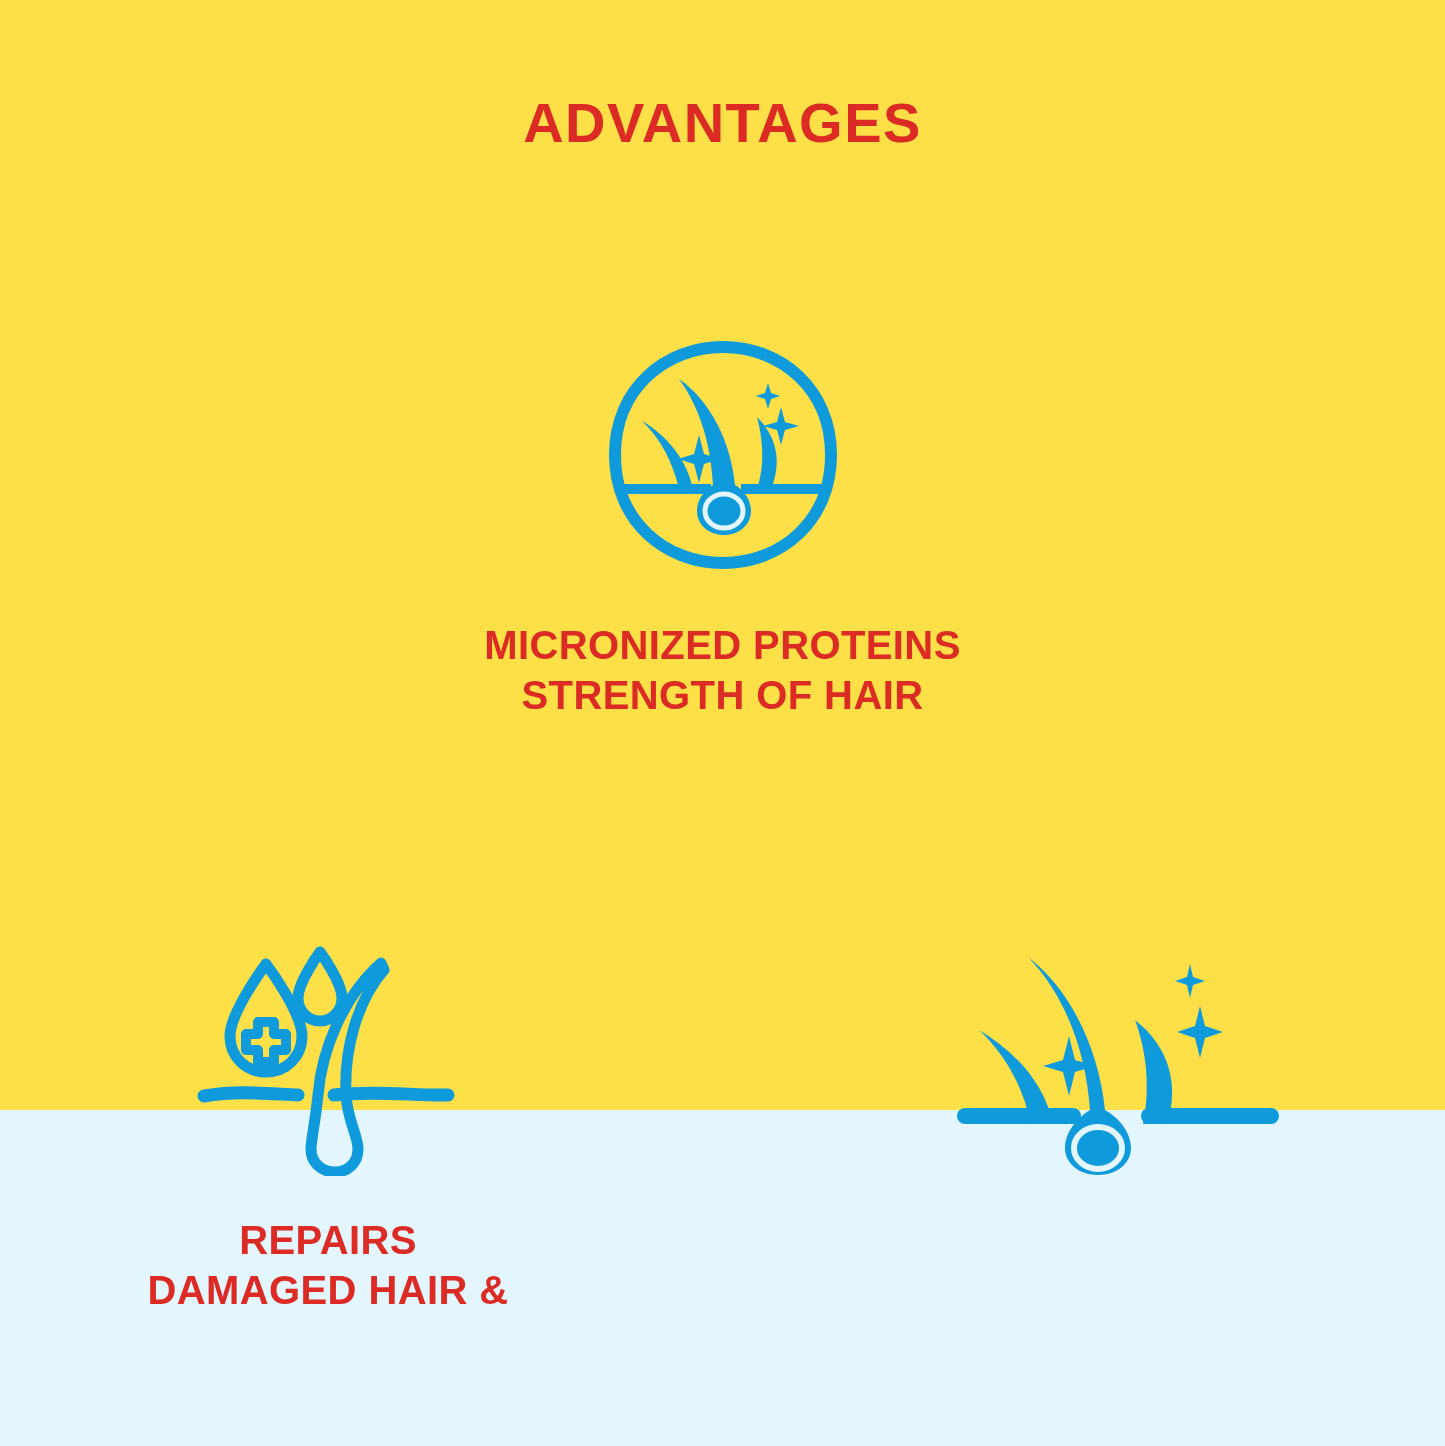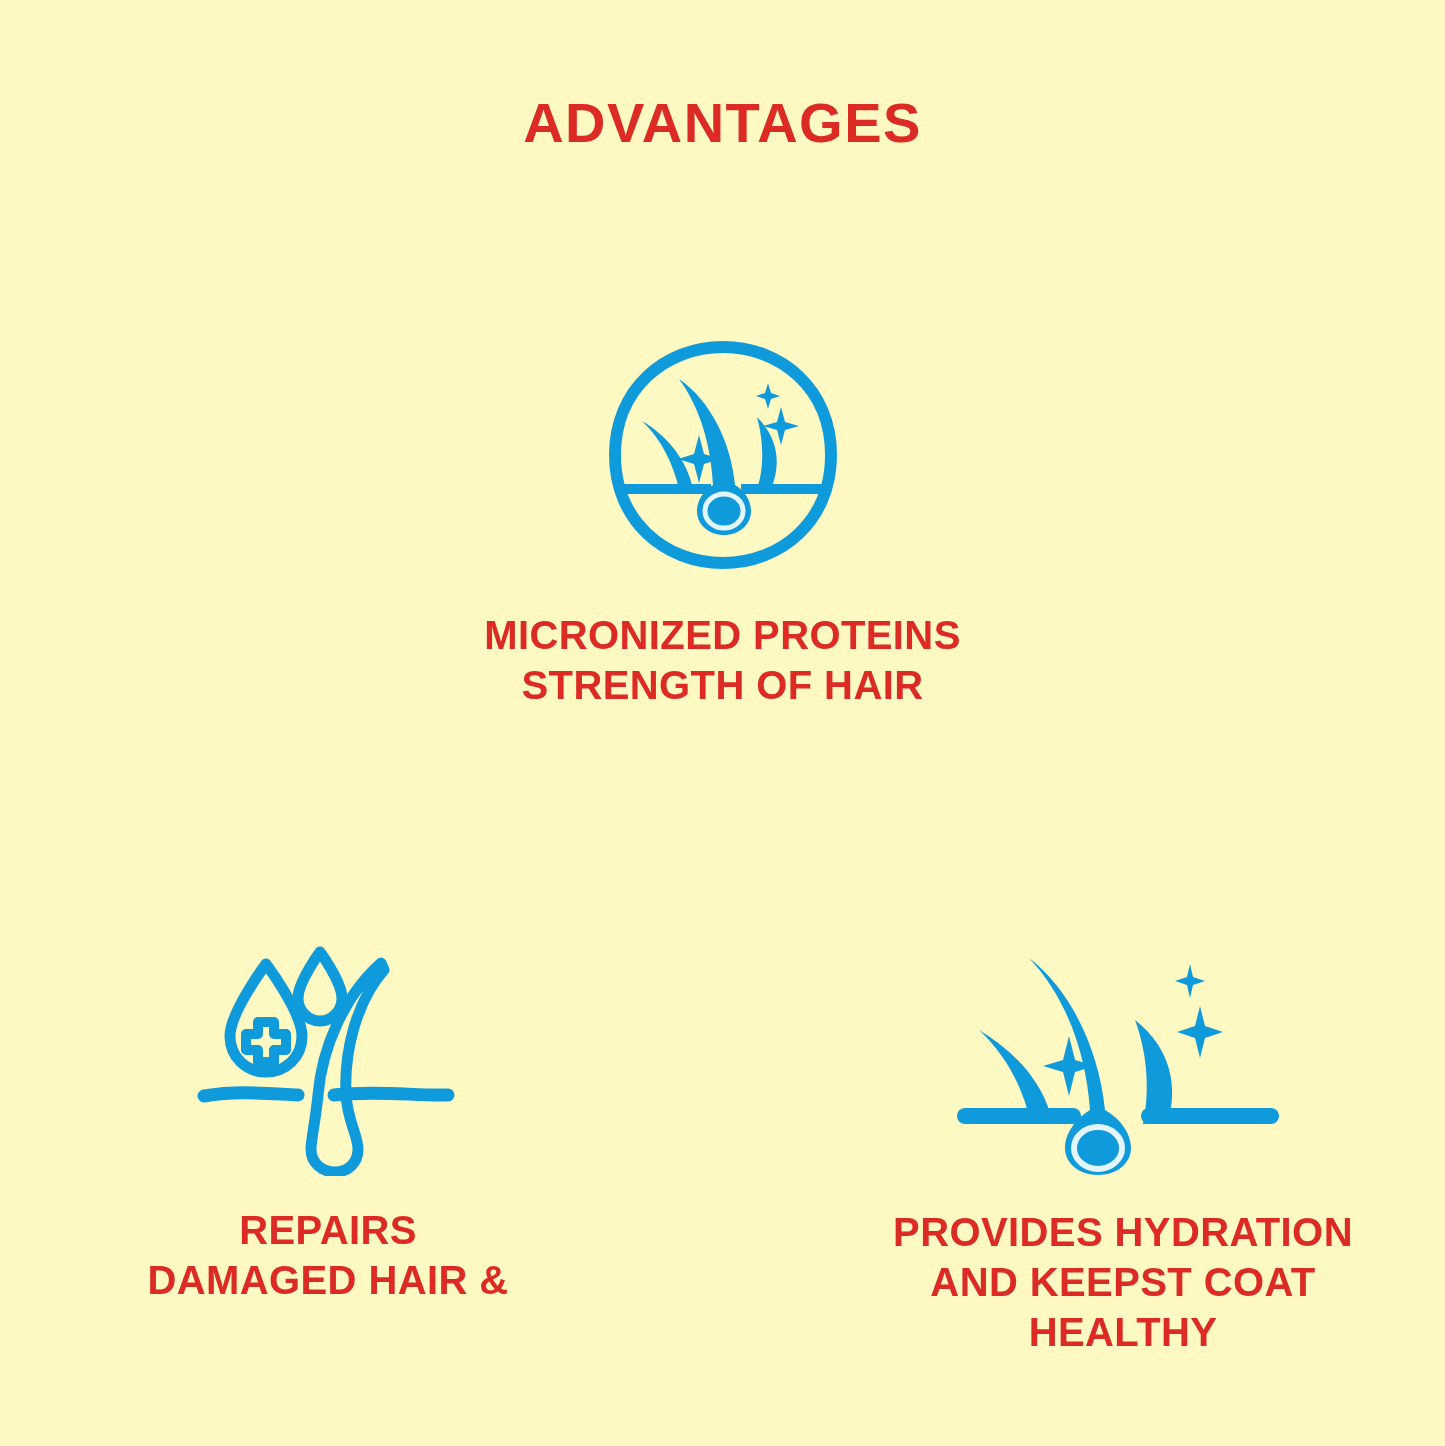--- a/index.html
+++ b/index.html
@@ -13,22 +13,22 @@
   body {
     background: #e3f5fd;
     font-family: "Liberation Sans", sans-serif;
     -webkit-font-smoothing: antialiased;
     overflow: hidden;
   }
 
   .poster {
     position: relative;
     width: 1445px;
-    height: 1446px;
-    background: #fef9c3;
+    height: 1110px;
+    background: #fde047;
   }
 
   
   .poster-title {
     position: absolute;
     top: 95px;
     left: 0;
     width: 100%;
     text-align: center;
     font-size: 56px;
@@ -64,34 +64,34 @@
 
   
   .feature--top {
     top: 330px;
     left: 50%;
     transform: translateX(-50%);
     width: 620px;
   }
   .feature--top .feature-icon { height: 250px; }
   .feature--top .feature-caption {
-    margin-top: 30px;
+    margin-top: 40px;
     font-size: 40px;
     line-height: 50px;
   }
 
   
   .feature--left {
     top: 935px;
     left: 18px;
     width: 620px;
   }
   .feature--left .feature-icon { height: 250px; }
   .feature--left .feature-caption {
-    margin-top: 20px;
+    margin-top: 30px;
     font-size: 40px;
     line-height: 50px;
   }
 
   
   .feature--right {
     top: 935px;
     right: 12px;
     width: 620px;
   }
@@ -213,20 +213,15 @@
         <ellipse cx="145" cy="204" rx="24" ry="21" fill="none" stroke="#e3f5fd" stroke-width="6"></ellipse>
 
         <path d="M116 92 L122 116 L142 122 L122 128 L116 152 L110 128 L90 122 L110 116 Z" fill="#0f9bdb"></path>
 
         <path d="M247 62 L252 82 L270 88 L252 94 L247 114 L242 94 L224 88 L242 82 Z" fill="#0f9bdb"></path>
 
         <path d="M237 20 L240 33 L252 37 L240 41 L237 54 L234 41 L222 37 L234 33 Z" fill="#0f9bdb"></path>
       </svg>
     </div>
 
-    <div class="feature-caption">
-      <span class="line">PROVIDES HYDRATION</span>
-      <span class="line">AND KEEPST COAT</span>
-      <span class="line">HEALTHY</span>
-    </div>
   </div>
 
 </div>
 
 </body></html>

